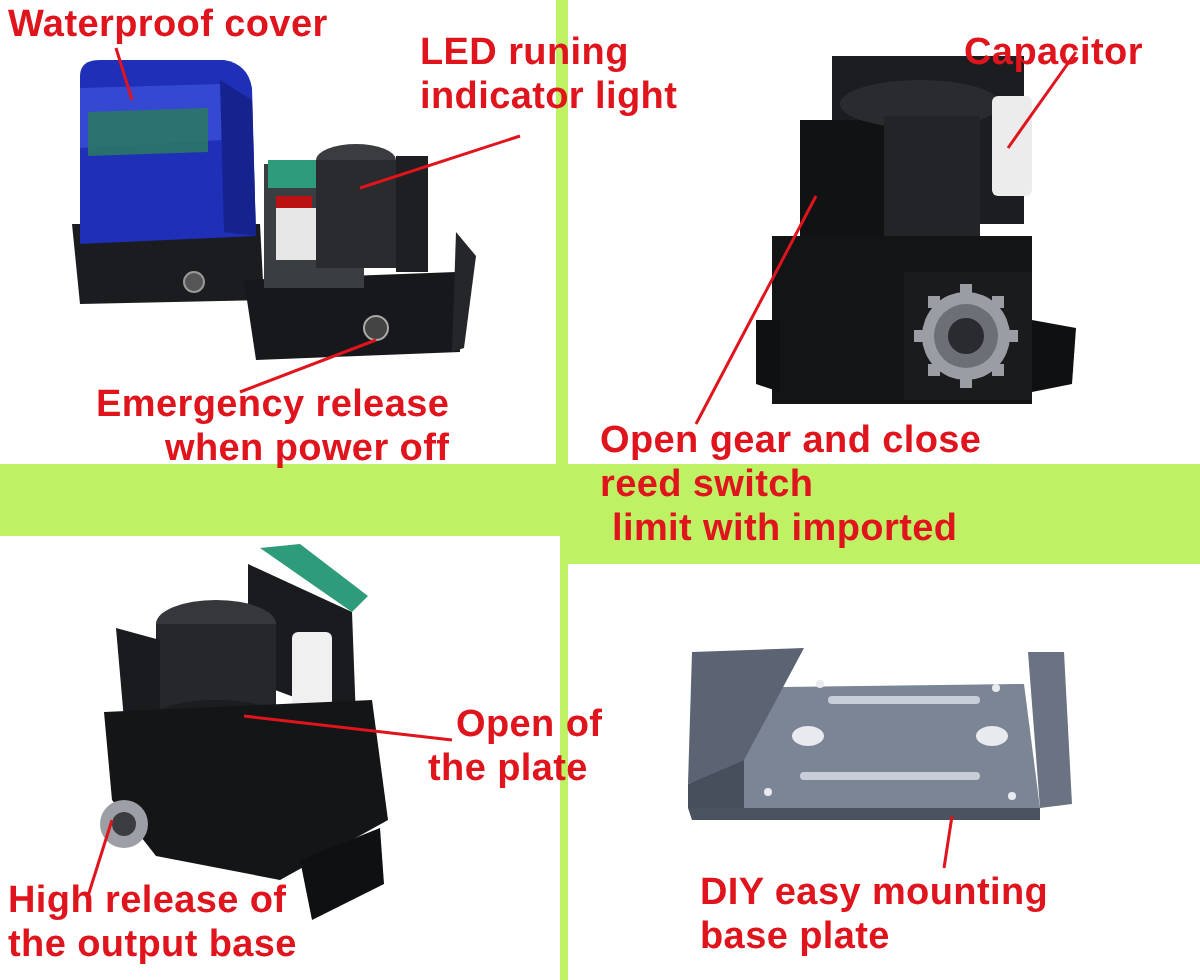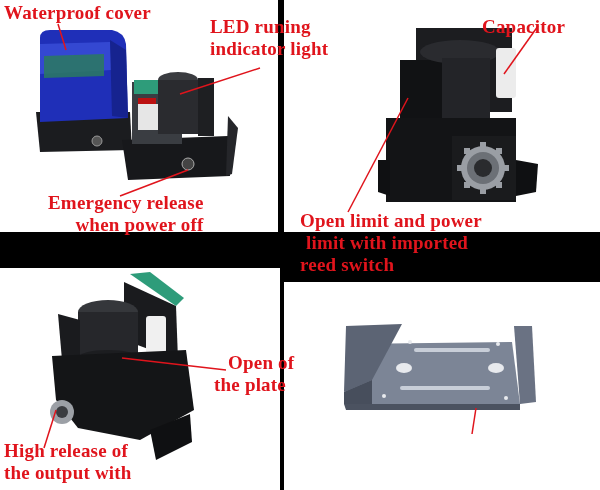--- a/index.html
+++ b/index.html
@@ -1,16 +1,16 @@
 <!DOCTYPE html>
 <html><head>
 <meta charset="utf-8">
 <style>
   html,body{margin:0;padding:0;background:#fff;}
-  #stage{position:relative;width:600px;height:490px;overflow:hidden;background:#000000;font-family:Liberation Serif, serif;}
+  #stage{position:relative;width:600px;height:490px;overflow:hidden;background:#bef264;font-family:Liberation Sans, sans-serif;}
   .panel{position:absolute;background:#ffffff;}
   .lbl{position:absolute;color:#e0141c;font-weight:bold;font-size:19px;line-height:22px;white-space:nowrap;letter-spacing:0.2px;}
   .lbl.center{text-align:left;}
   svg{position:absolute;left:0;top:0;}
 </style>
 </head>
 <body>
 
 <div id="stage">
 
@@ -133,27 +133,31 @@
     <div>LED runing</div>
     <div>indicator light</div>
   </div>
   <div class="lbl" style="left:48px;top:192px;text-align:right;">
     <div>Emergency  release</div>
     <div style="padding-left:6px;">when power off</div>
   </div>
 
   <div class="lbl" style="left:482px;top:16px;text-align:center;">Capacitor</div>
   <div class="lbl" style="left:300px;top:210px;">
-    <div>Open limit and power</div>
+    <div>Open gear and close</div>
+    <div>reed switch</div>
     <div style="padding-left:6px;">limit with imported</div>
-    <div>reed switch</div>
   </div>
 
   <div class="lbl" style="left:214px;top:352px;">
     <div style="padding-left:14px;">Open of</div>
     <div>the plate</div>
   </div>
   <div class="lbl center" style="left:4px;top:440px;width:196px;">
     <div>High release of</div>
-    <div>the output with</div>
+    <div>the output base</div>
   </div>
 
+  <div class="lbl center" style="left:350px;top:436px;width:210px;">
+    <div>DIY easy mounting</div>
+    <div>base plate</div>
+  </div>
 </div>
 
 </body></html>

